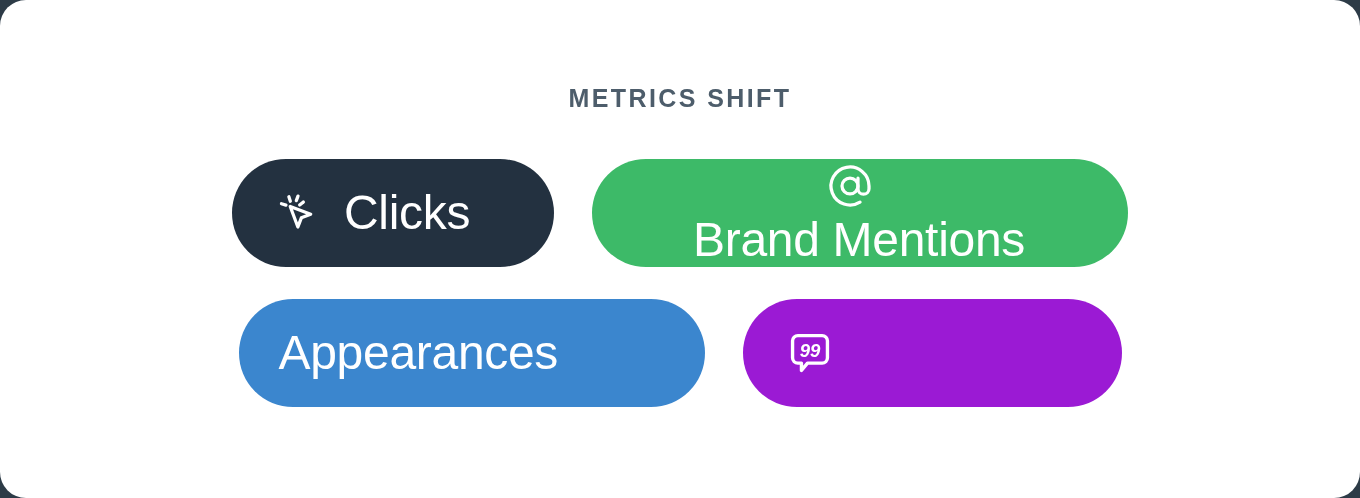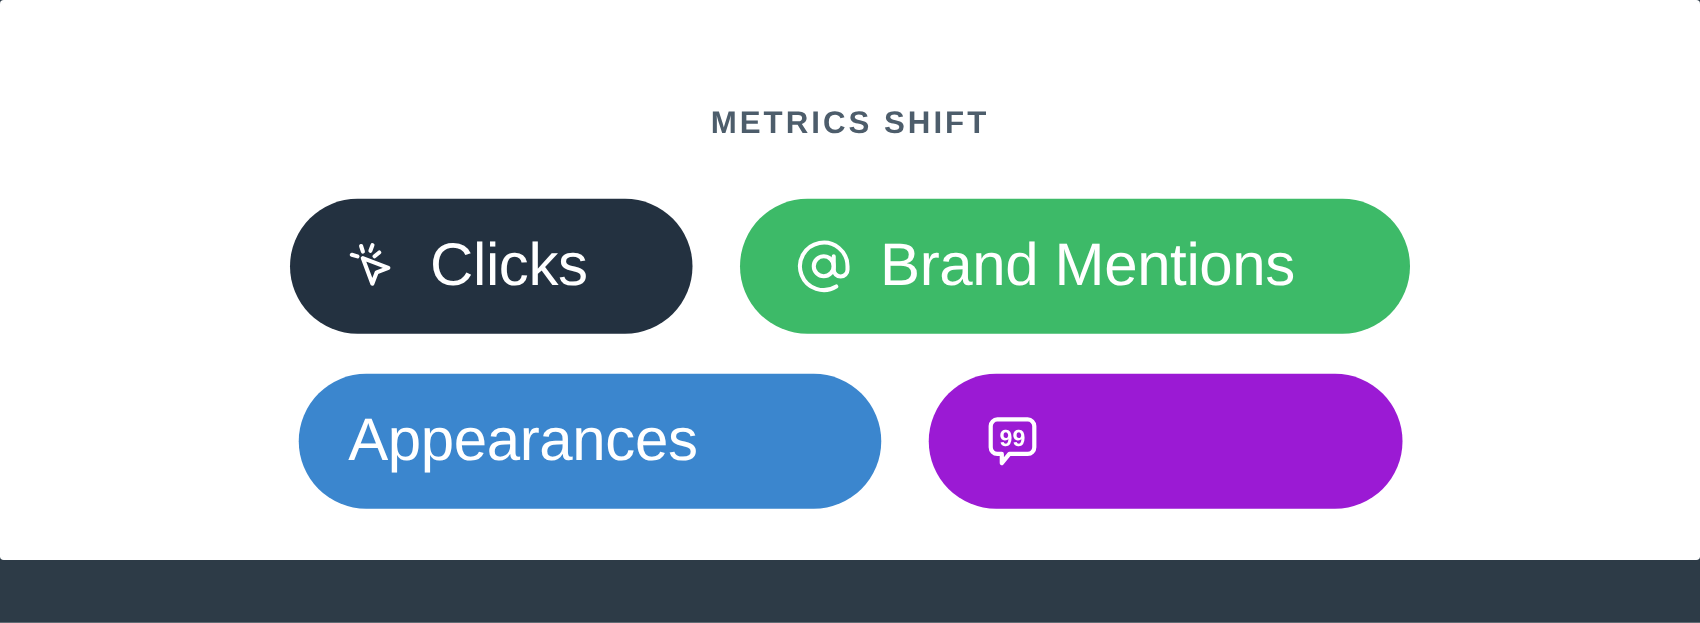--- a/index.html
+++ b/index.html
@@ -10,23 +10,23 @@
   }
   body {
     width: 1360px;
     height: 498px;
     overflow: hidden;
     font-family: "Liberation Sans", sans-serif;
   }
   #card {
     position: relative;
     width: 1360px;
-    height: 448px;
+    height: 498px;
     background: #ffffff;
-    border-radius: 3px;
+    border-radius: 26px;
     box-sizing: border-box;
     overflow: hidden;
   }
   #title {
     position: absolute;
     top: 82px;
     left: 0;
     width: 100%;
     text-align: center;
     font-size: 25px;
@@ -82,23 +82,23 @@
   }
   .pill-label {
     font-size: 48px;
     font-weight: normal;
     letter-spacing: -0.3px;
     line-height: 54px;
     color: #ffffff;
   }
   
   .pill-clicks        { width: 322px; }
-  .pill-brandmentions { width: 536px; }
+  .pill-brandmentions { width: 536px; flex-direction: column; }
   .pill-appearances   { width: 466px; }
-  .pill-citations     { width: 379px; }
+  .pill-citations     { width: 379px; font-style: italic; }
 </style>
 </head>
 <body style="background: rgb(45, 59, 71);">
 
 <div id="card" style="background: rgb(255, 255, 255);">
 
   <div id="title" style="color: rgb(77, 93, 107);">METRICS SHIFT</div>
 
   <div id="pill-grid">
 

